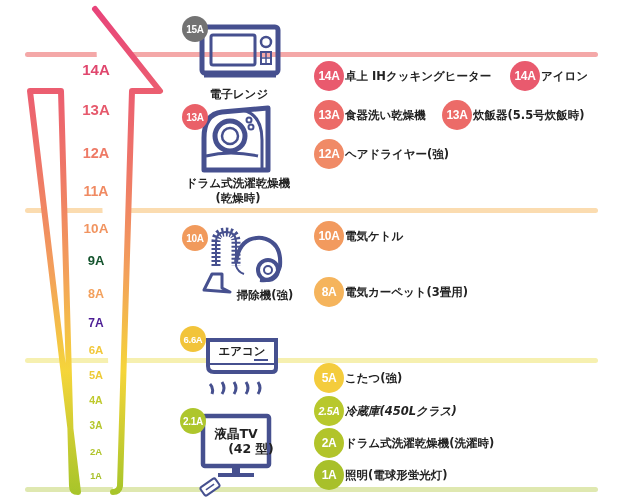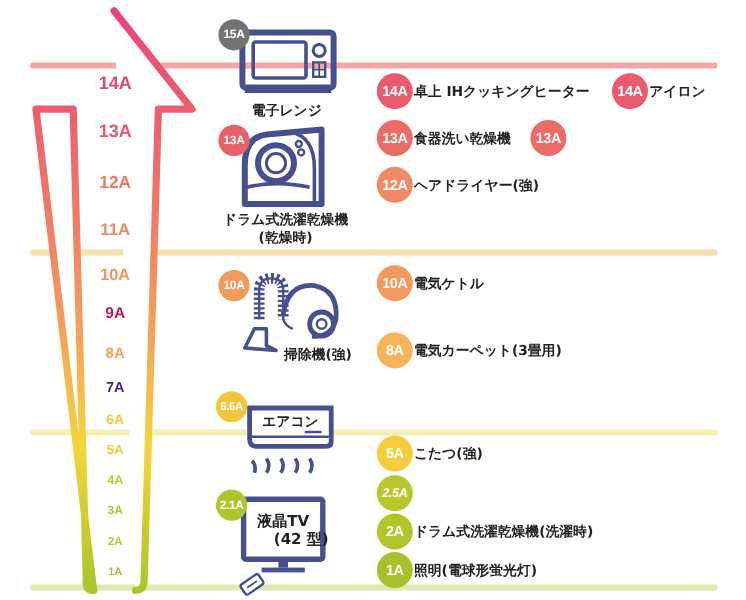--- a/index.html
+++ b/index.html
@@ -40,21 +40,21 @@
   <path d="M95 9 L160 91 L132 91 L120 486 Q119 492 113 492 M78 492 Q72 492 72 486 L61 91 L30 91 Z" fill="#ffffff" stroke="url(#ag)" stroke-width="6" stroke-linejoin="round" stroke-linecap="round"></path>
   <rect x="60" y="60" width="0" height="0" fill="none"></rect>
 </svg>
 
 <div id="scale">
     <div class="scale-label" style="top: 61px; font-size: 15px; color: rgb(224, 71, 110);">14A</div>
     <div class="scale-label" style="top: 101px; font-size: 15px; color: rgb(230, 89, 108);">13A</div>
     <div class="scale-label" style="top: 145px; font-size: 14.5px; color: rgb(238, 122, 102);">12A</div>
     <div class="scale-label" style="top: 183px; font-size: 14px; color: rgb(240, 138, 98);">11A</div>
     <div class="scale-label" style="top: 221px; font-size: 13.5px; color: rgb(241, 148, 96);">10A</div>
-    <div class="scale-label" style="top: 253px; font-size: 13px; color: #be185d;">9A</div>
+    <div class="scale-label" style="top: 253px; font-size: 13px; color: #14532d;">9A</div>
     <div class="scale-label" style="top: 287px; font-size: 12.5px; color: rgb(243, 160, 92);">8A</div>
     <div class="scale-label" style="top: 316px; font-size: 12px; color: #4c1d95;">7A</div>
     <div class="scale-label" style="top: 344px; font-size: 11.5px; color: rgb(242, 200, 58);">6A</div>
     <div class="scale-label" style="top: 369px; font-size: 11px; color: rgb(238, 203, 54);">5A</div>
     <div class="scale-label" style="top: 394px; font-size: 10.5px; color: rgb(191, 201, 44);">4A</div>
     <div class="scale-label" style="top: 420px; font-size: 10px; color: rgb(181, 198, 42);">3A</div>
     <div class="scale-label" style="top: 446px; font-size: 9.5px; color: rgb(176, 196, 42);">2A</div>
     <div class="scale-label" style="top: 471px; font-size: 9px; color: rgb(168, 192, 42);">1A</div>
   </div>
 
@@ -62,21 +62,21 @@
   <svg width="110" height="72" style="position:absolute; left:0; top:0;">
     <rect x="22" y="17" width="76" height="46" rx="3" fill="none" stroke="#46508f" stroke-width="5"></rect>
     <rect x="31" y="25" width="44" height="30" rx="2" fill="none" stroke="#46508f" stroke-width="3"></rect>
     <circle cx="86" cy="32" r="5" fill="none" stroke="#46508f" stroke-width="2.5"></circle>
     <rect x="81" y="42" width="10" height="12" fill="none" stroke="#46508f" stroke-width="2"></rect>
     <line x1="81" y1="48" x2="91" y2="48" stroke="#46508f" stroke-width="1.5"></line>
     <line x1="86" y1="42" x2="86" y2="54" stroke="#46508f" stroke-width="1.5"></line>
     <line x1="24" y1="66" x2="96" y2="66" stroke="#46508f" stroke-width="3"></line>
   </svg>
   <div class="badge" style="left:2px; top:6px; width:26px; height:26px; font-size:10px; background:#737373;">15A</div>
-  <div class="app-label" style="left:14px; top:77px; width:90px;font-family:Liberation Mono, monospace;">電子レンジ</div>
+  <div class="app-label" style="left:14px; top:77px; width:90px;">電子レンジ</div>
 </div>
 
 <div class="appliance" style="left:182px; top:100px; width:115px; height:110px;">
   <svg width="110" height="75" style="position:absolute; left:0; top:0;">
     <path d="M22 70 L22 38 Q22 14 40 12 L86 8 L86 70 Z" fill="none" stroke="#46508f" stroke-width="5" stroke-linejoin="round"></path>
     <path d="M60 10 Q80 14 80 40 L80 70" fill="none" stroke="#46508f" stroke-width="3"></path>
     <circle cx="48" cy="36" r="15" fill="none" stroke="#46508f" stroke-width="5"></circle>
     <circle cx="48" cy="36" r="8" fill="none" stroke="#46508f" stroke-width="2.5"></circle>
     <circle cx="67" cy="20" r="2.5" fill="none" stroke="#46508f" stroke-width="2"></circle>
     <circle cx="69" cy="27" r="2.5" fill="none" stroke="#46508f" stroke-width="2"></circle>
@@ -134,39 +134,41 @@
     <div class="item" style="left: 510px; top: 62px;">
       <div class="badge" style="background: rgb(233, 90, 110);">14A</div>
       <span class="txt">アイロン</span>
     </div>
     <div class="item" style="left: 314px; top: 101px;">
       <div class="badge" style="background: rgb(236, 107, 104);">13A</div>
       <span class="txt">食器洗い乾燥機</span>
     </div>
     <div class="item" style="left: 442px; top: 101px;">
       <div class="badge" style="background: rgb(236, 107, 104);">13A</div>
+      <span class="txt">炊飯器(5.5号炊飯時)</span>
     </div>
     <div class="item" style="left: 314px; top: 140px;">
       <div class="badge" style="background: rgb(240, 138, 102);">12A</div>
       <span class="txt">ヘアドライヤー(強)</span>
     </div>
     <div class="item" style="left: 314px; top: 222px;">
       <div class="badge" style="background: rgb(242, 154, 94);">10A</div>
       <span class="txt">電気ケトル</span>
     </div>
     <div class="item" style="left: 314px; top: 278px;">
       <div class="badge" style="background: rgb(245, 180, 92);">8A</div>
       <span class="txt">電気カーペット(3畳用)</span>
     </div>
     <div class="item" style="left: 314px; top: 364px;">
       <div class="badge" style="background: rgb(244, 204, 60);">5A</div>
       <span class="txt">こたつ(強)</span>
     </div>
     <div class="item" style="left: 314px; top: 397px; font-style: italic;">
       <div class="badge" style="background: rgb(184, 200, 44); font-size: 10.5px;">2.5A</div>
+      <span class="txt">冷蔵庫(450Lクラス)</span>
     </div>
     <div class="item" style="left: 314px; top: 429px;">
       <div class="badge" style="background: rgb(178, 196, 42);">2A</div>
       <span class="txt">ドラム式洗濯乾燥機(洗濯時)</span>
     </div>
     <div class="item" style="left: 314px; top: 461px;">
       <div class="badge" style="background: rgb(168, 192, 42);">1A</div>
       <span class="txt">照明(電球形蛍光灯)</span>
     </div>
   </div>

